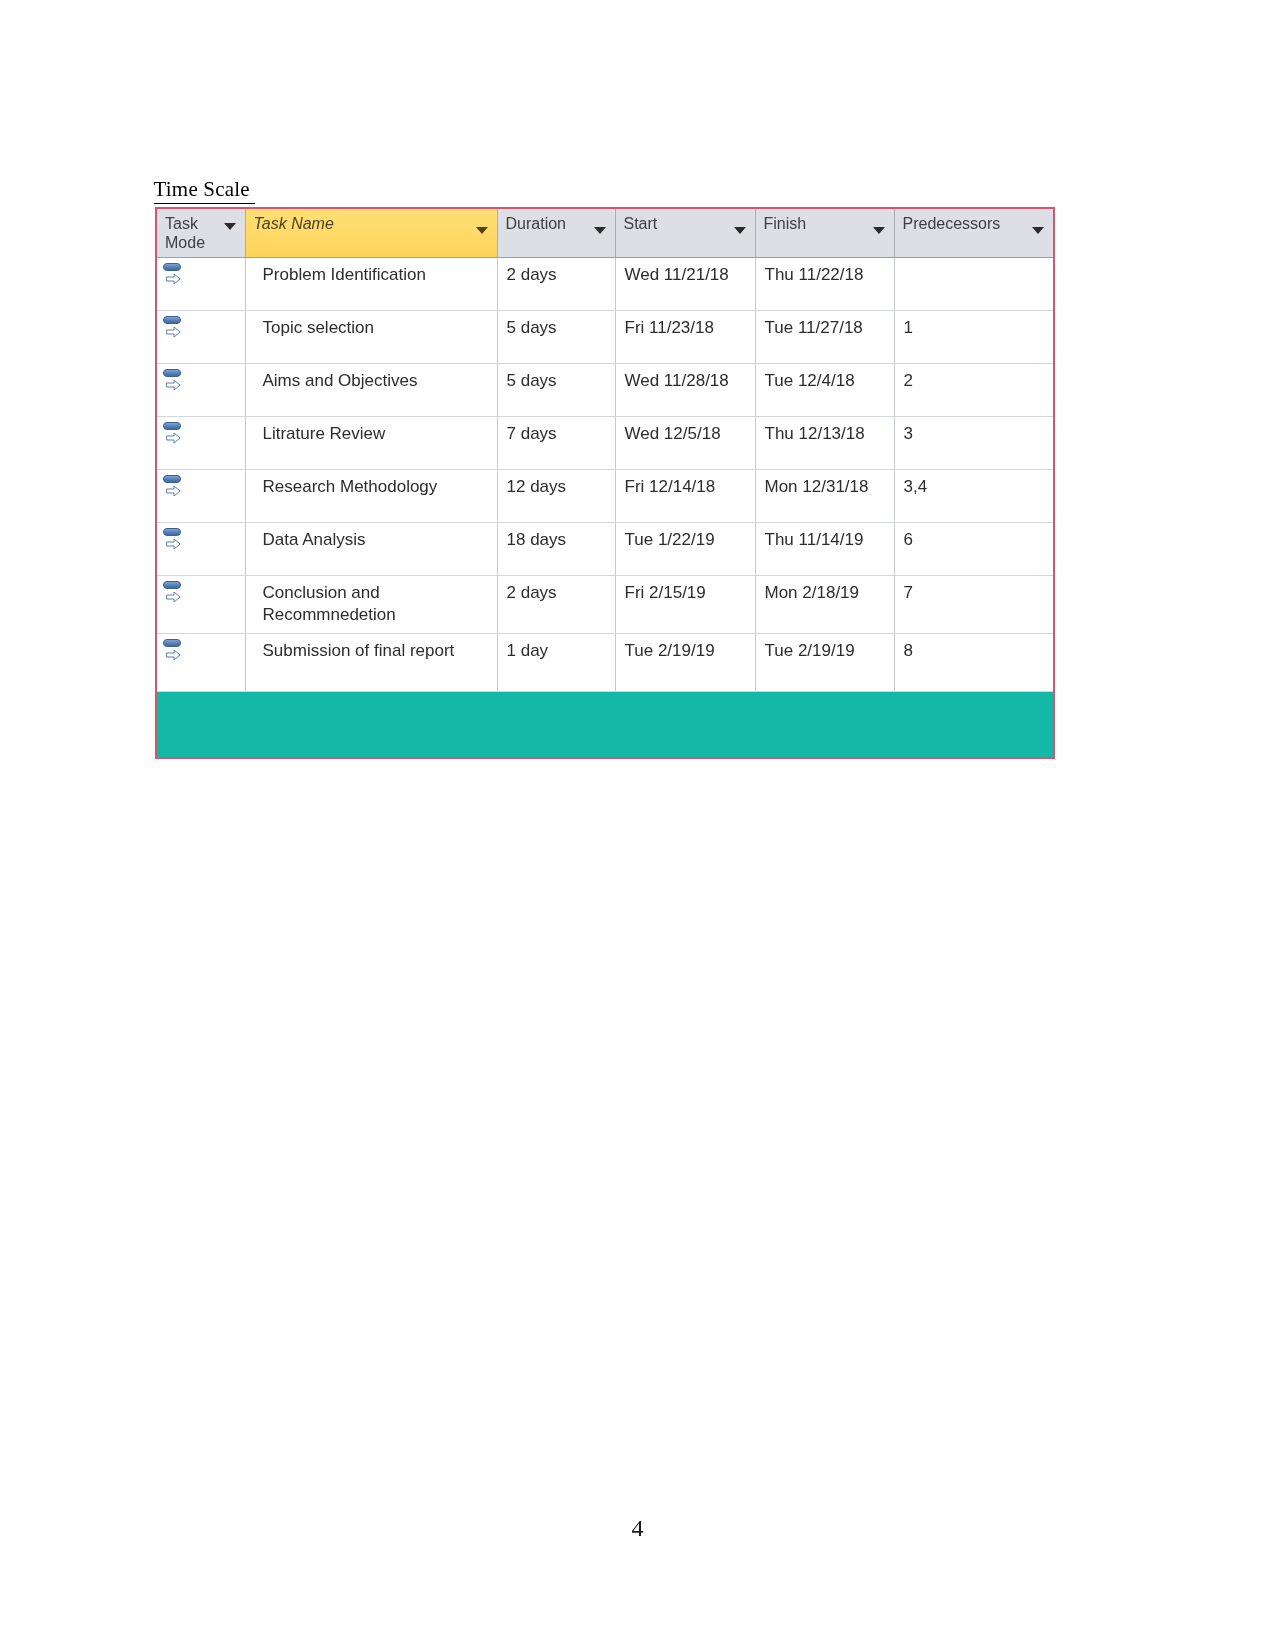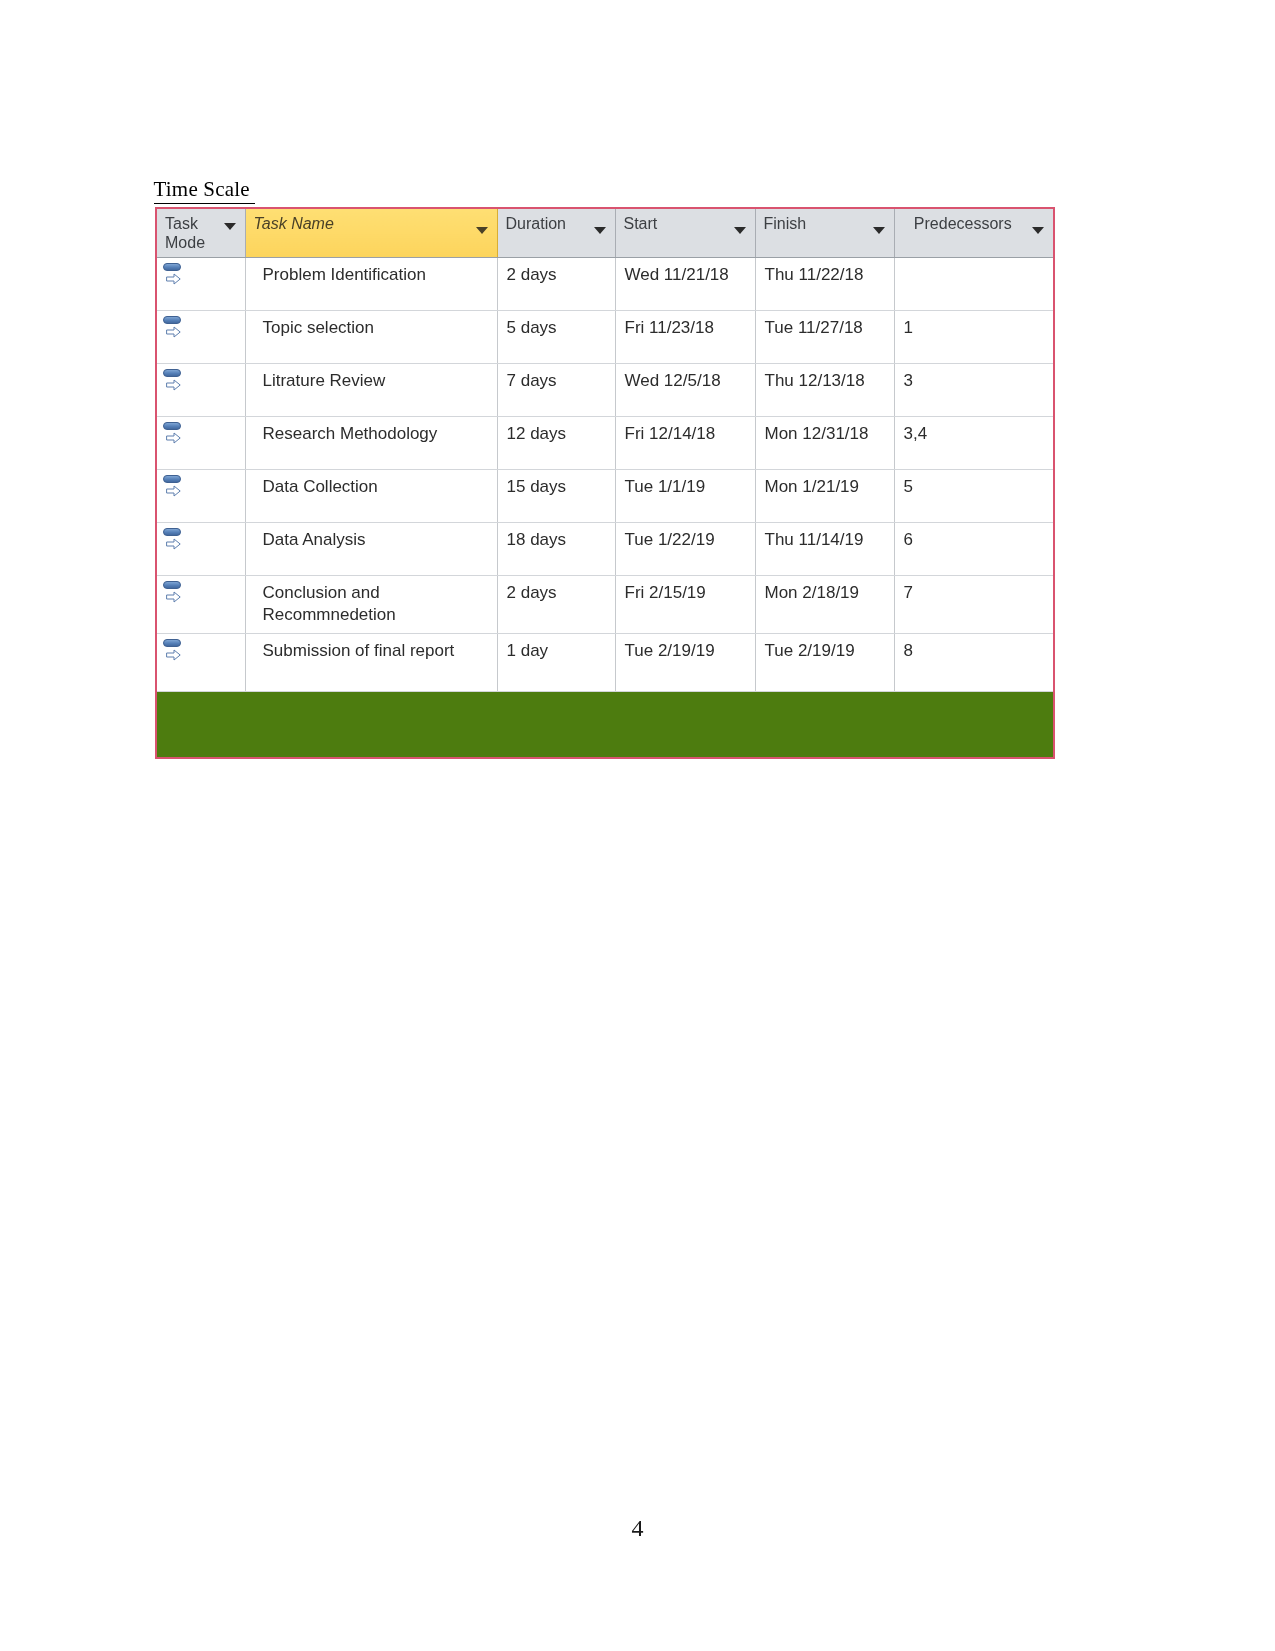--- a/index.html
+++ b/index.html
@@ -35,21 +35,21 @@
   
   .project-table-wrap {
     position: absolute;
     left: 155px;
     top: 207px;
     width: 900px;
     height: 552px;
     overflow: hidden;
     border: 2px solid #d9536f;
     box-sizing: border-box;
-    background: #4d7c0f;
+    background: #14b8a6;
   }
   .project-table-inner {
     position: absolute;
     left: 0;
     top: 0;
     width: 896px;
   }
   table.proj {
     border-collapse: collapse;
     table-layout: fixed;
@@ -81,21 +81,20 @@
   }
   table.proj thead th.hl {
     background: #ffd75e;
     background: linear-gradient(180deg,#ffdf73 0%, #fcd45c 100%);
     border-right: 1px solid #d9ae33;
     color: #4a4127;
     font-style: italic;
   }
   table.proj thead th.last {
     border-right: none;
-    text-align: center;
   }
   .hdr-label {
     display: block;
     padding-right: 22px;
     white-space: pre-line;
   }
   .filter-arrow {
     position: absolute;
     width: 0; height: 0;
     border-left: 6px solid transparent;
@@ -241,20 +240,35 @@
               </svg>
             </span>
           </td>
           <td class="cell-name">Topic selection</td>
           <td>5 days</td>
           <td>Fri 11/23/18</td>
           <td>Tue 11/27/18</td>
           <td class="last">1</td>
         </tr>
 
+        <tr class="r-tall">
+          <td class="cell-mode">
+            <span class="task-mode-icon">
+              <span class="bar"></span>
+              <svg class="arrow" viewBox="0 0 15 12" xmlns="http://www.w3.org/2000/svg">
+                <path d="M0.6 4.0 H8.0 V1.0 L14.2 6.0 L8.0 11.0 V8.0 H0.6 Z" fill="#ffffff" stroke="#5e7fae" stroke-width="1"></path>
+              </svg>
+            </span>
+          </td>
+          <td class="cell-name">Aims and Objectives</td>
+          <td>5 days</td>
+          <td>Wed 11/28/18</td>
+          <td>Tue 12/4/18</td>
+          <td class="last">2</td>
+        </tr>
 
         <tr class="r-tall">
           <td class="cell-mode">
             <span class="task-mode-icon">
               <span class="bar"></span>
               <svg class="arrow" viewBox="0 0 15 12" xmlns="http://www.w3.org/2000/svg">
                 <path d="M0.6 4.0 H8.0 V1.0 L14.2 6.0 L8.0 11.0 V8.0 H0.6 Z" fill="#ffffff" stroke="#5e7fae" stroke-width="1"></path>
               </svg>
             </span>
           </td>
@@ -274,35 +288,20 @@
               </svg>
             </span>
           </td>
           <td class="cell-name">Research Methodology</td>
           <td>12 days</td>
           <td>Fri 12/14/18</td>
           <td>Mon 12/31/18</td>
           <td class="last">3,4</td>
         </tr>
 
-        <tr class="r-tall">
-          <td class="cell-mode">
-            <span class="task-mode-icon">
-              <span class="bar"></span>
-              <svg class="arrow" viewBox="0 0 15 12" xmlns="http://www.w3.org/2000/svg">
-                <path d="M0.6 4.0 H8.0 V1.0 L14.2 6.0 L8.0 11.0 V8.0 H0.6 Z" fill="#ffffff" stroke="#5e7fae" stroke-width="1"></path>
-              </svg>
-            </span>
-          </td>
-          <td class="cell-name">Data Collection</td>
-          <td>15 days</td>
-          <td>Tue 1/1/19</td>
-          <td>Mon 1/21/19</td>
-          <td class="last">5</td>
-        </tr>
 
         <tr class="r-tall">
           <td class="cell-mode">
             <span class="task-mode-icon">
               <span class="bar"></span>
               <svg class="arrow" viewBox="0 0 15 12" xmlns="http://www.w3.org/2000/svg">
                 <path d="M0.6 4.0 H8.0 V1.0 L14.2 6.0 L8.0 11.0 V8.0 H0.6 Z" fill="#ffffff" stroke="#5e7fae" stroke-width="1"></path>
               </svg>
             </span>
           </td>

